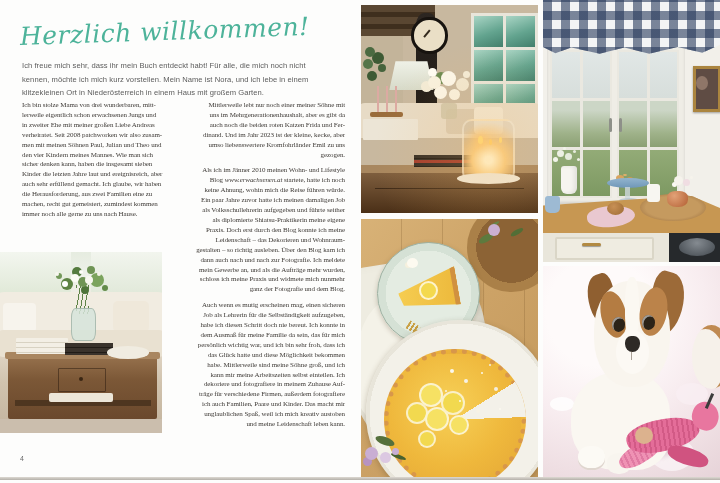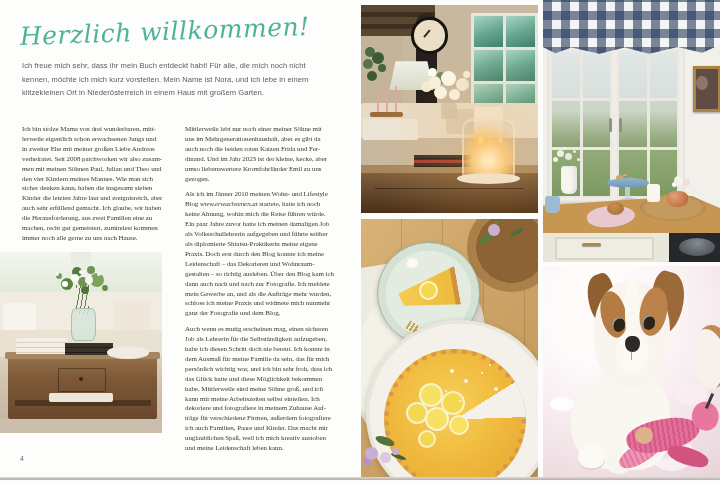--- a/index.html
+++ b/index.html
@@ -7,25 +7,25 @@
           font-family:"Liberation Serif",serif;}
   .ab{position:absolute;}
 
   
   .title{position:absolute;left:20px;top:22px;margin:0;font-family:"DejaVu Serif",serif;
          font-style:italic;font-weight:500;font-size:25px;color:#4db39a;letter-spacing:.5px;
          transform:rotate(-2deg);transform-origin:left center;white-space:nowrap;}
   .intro{position:absolute;left:22px;top:59px;width:320px;margin:0;
          font-family:"Liberation Sans",sans-serif;font-size:7.6px;line-height:13.6px;
          color:#5c5c5c;white-space:pre-line;letter-spacing:.05px;}
-  .col{position:absolute;top:125px;color:#3e3a36;font-size:7px;line-height:9.9px;
+  .col{position:absolute;top:101px;color:#3e3a36;font-size:7px;line-height:9.9px;
        letter-spacing:-0.08px;}
   .col p{margin:0 0 6px 0;white-space:pre-line;}
   .col1{left:22px;width:160px;}
-  .col2{left:185px;width:160px;}
+  .col2{left:185px;width:160px;text-align:right;}
   .blog-url{font-style:italic;}
   .pagenum{position:absolute;left:20px;top:455px;font-family:"Liberation Sans",sans-serif;
            font-size:7px;color:#6a6a6a;}
   .bottom-edge{position:absolute;left:0;top:477px;width:720px;height:3px;
                background:linear-gradient(180deg,#ddd9d2,#b4b0a9);}
 
   
   .photo{position:absolute;overflow:hidden;background:#e8e4dc;}
   .phA{left:0;top:252px;width:162px;height:181px;}
   .phB{left:361px;top:5px;width:177px;height:208px;}

